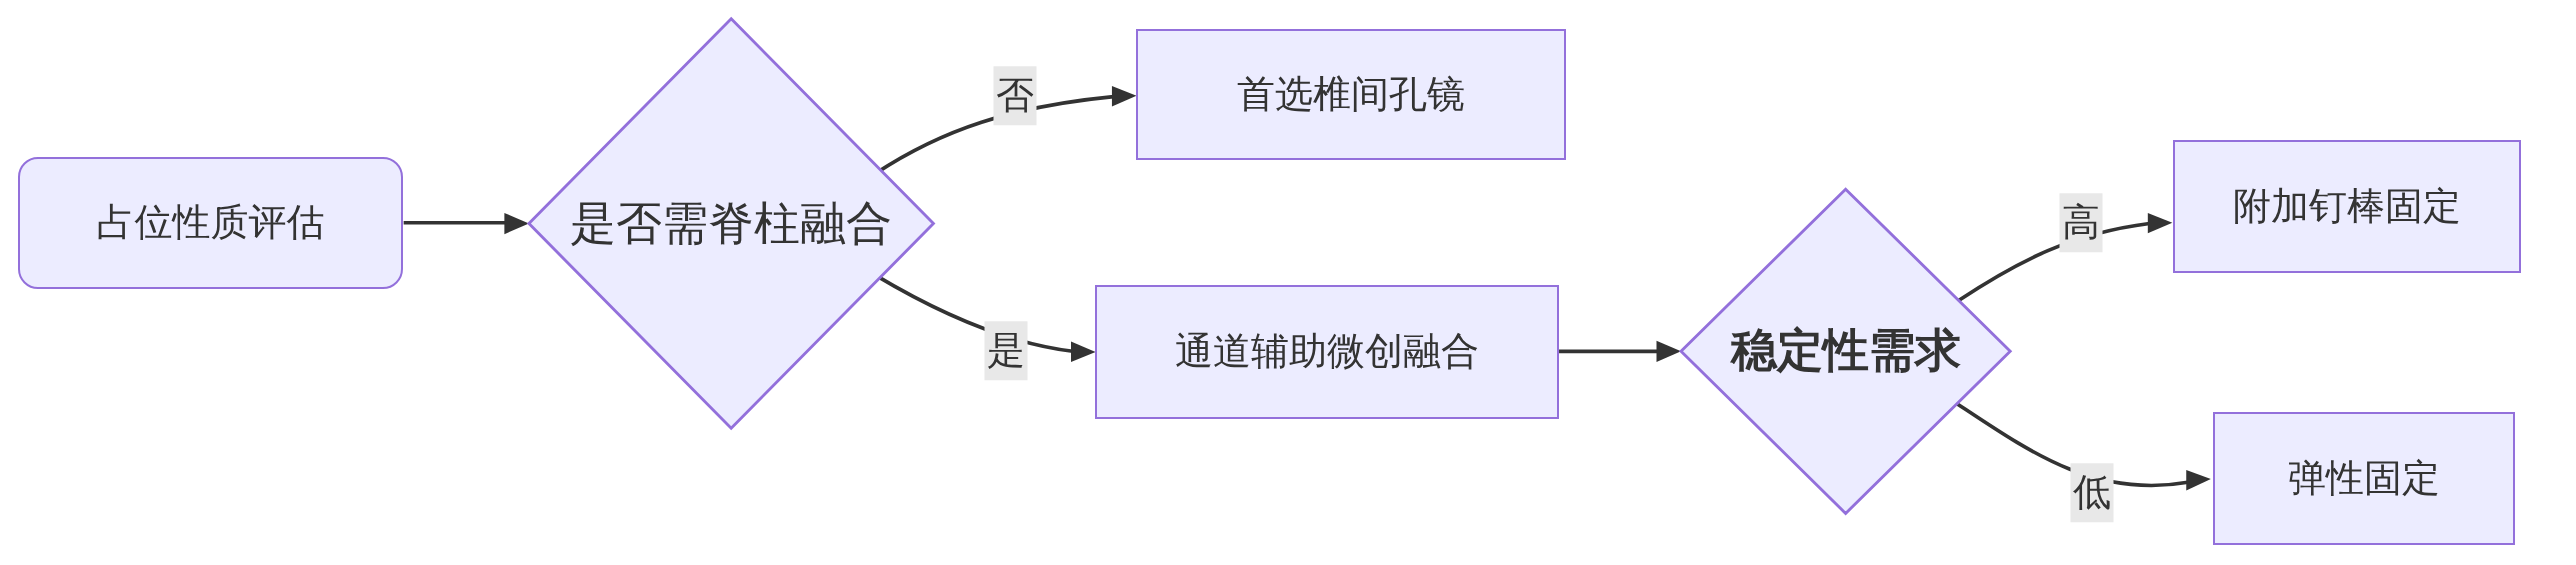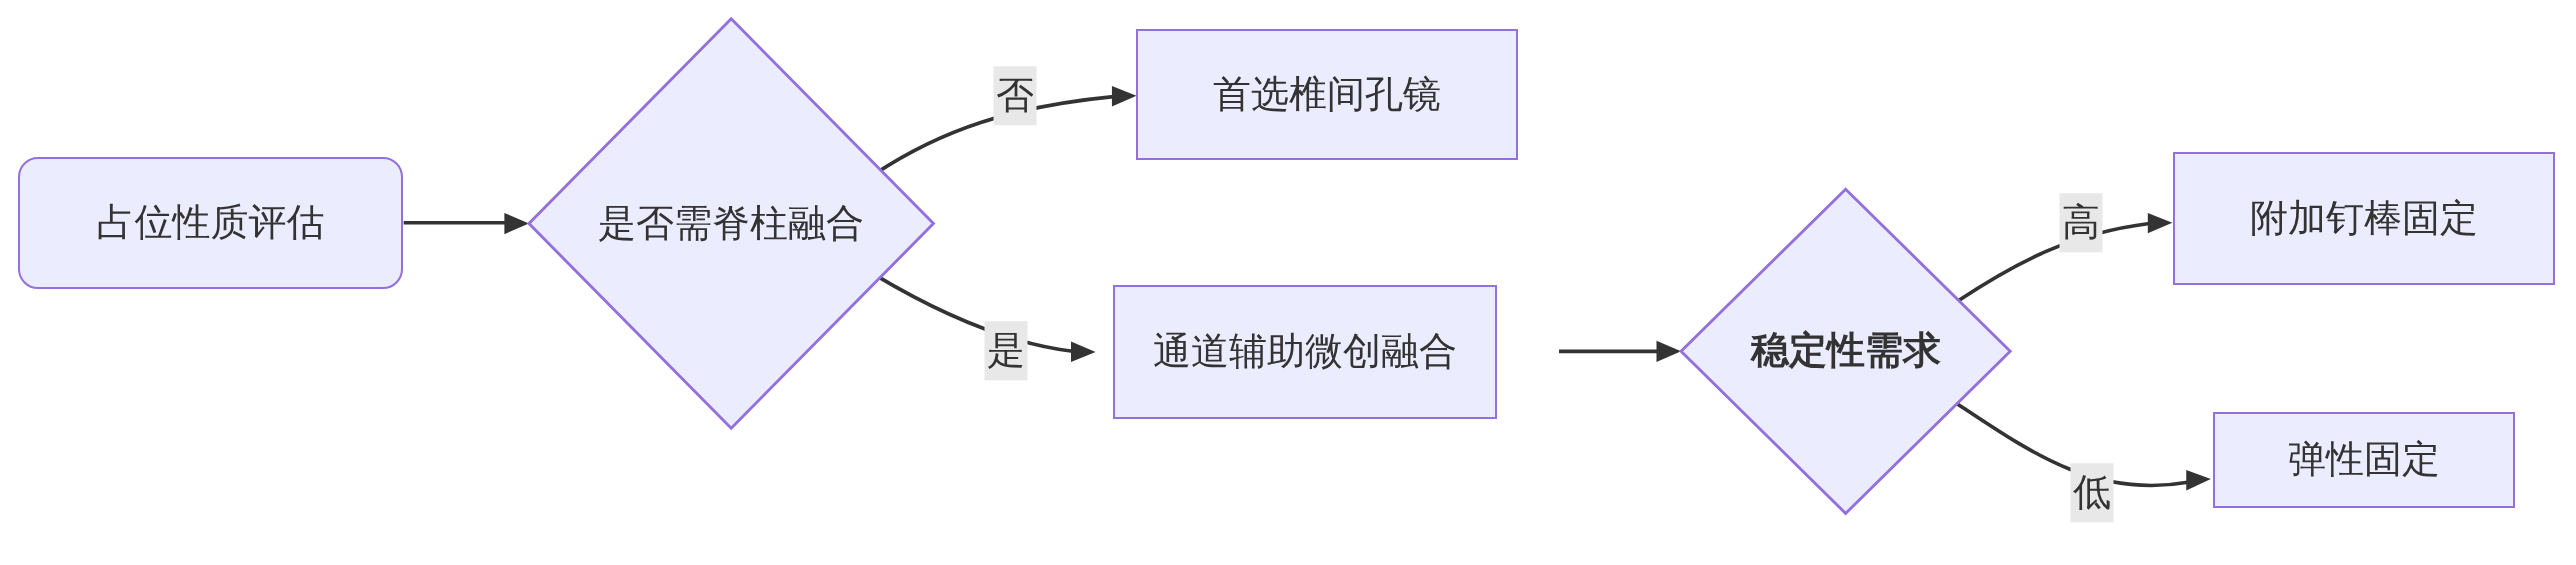--- a/index.html
+++ b/index.html
@@ -17,21 +17,21 @@
   .diamond{fill:var(--node-fill,#ECECFF);stroke:var(--node-border,#9370DB);stroke-width:3.5px;}
   .node{
     position:absolute;box-sizing:border-box;
     background:var(--node-fill,#ECECFF);
     border:2.9px solid var(--node-border,#9370DB);
     display:flex;align-items:center;justify-content:center;
     font-size:38px;line-height:1.3;white-space:nowrap;
   }
   .diamond-label{
     position:absolute;transform:translate(-50%,-50%);
-    font-size:38px;line-height:1.3;white-space:nowrap;
+    font-size:46px;line-height:1.3;white-space:nowrap;
   }
   .edge-label{
     position:absolute;transform:translate(-50%,-50%);
     background:var(--edge-label-bg,#e8e8e8);
     font-size:38px;line-height:1.35;padding:4.1px 2.5px;white-space:nowrap;
   }
 </style>
 </head>
 <body>
 
@@ -58,33 +58,33 @@
     <polygon class="arrowhead" points="2699,585 2669,574 2669,599"></polygon>
 
     <polygon class="diamond" points="892,23 1139,273 892,523 645,273"></polygon>
     <polygon class="diamond" points="2253,231 2454,429 2253,627 2052,429"></polygon>
   </svg>
 
   <div class="node" style="left:18px;top:157px;width:385px;height:132px;border-radius:20px;">
     <span>占位性质评估</span>
   </div>
 
-  <div class="node" style="left:1136px;top:29px;width:382px;height:131px;">
+  <div class="node" style="left:1136px;top:29px;width:430px;height:131px;">
     <span>首选椎间孔镜</span>
   </div>
 
-  <div class="node" style="left:1095px;top:285px;width:384px;height:134px;margin-left:18px;">
+  <div class="node" style="left:1095px;top:285px;width:464px;height:134px;">
     <span>通道辅助微创融合</span>
   </div>
 
-  <div class="node" style="left:2173px;top:152px;width:382px;height:133px;">
+  <div class="node" style="left:2173px;top:140px;width:348px;height:133px;">
     <span>附加钉棒固定</span>
   </div>
 
-  <div class="node" style="left:2213px;top:412px;width:302px;height:96px;">
+  <div class="node" style="left:2213px;top:412px;width:302px;height:133px;">
     <span>弹性固定</span>
   </div>
 
   <div class="diamond-label" style="left:731px;top:224px;">是否需脊柱融合</div>
   <div class="diamond-label" style="left:1846px;top:351px;font-weight:bold;">稳定性需求</div>
 
   <span class="edge-label" style="left:1015px;top:96px;">否</span>
   <span class="edge-label" style="left:1006px;top:351px;">是</span>
   <span class="edge-label" style="left:2081px;top:223px;">高</span>
   <span class="edge-label" style="left:2092px;top:493px;">低</span>

